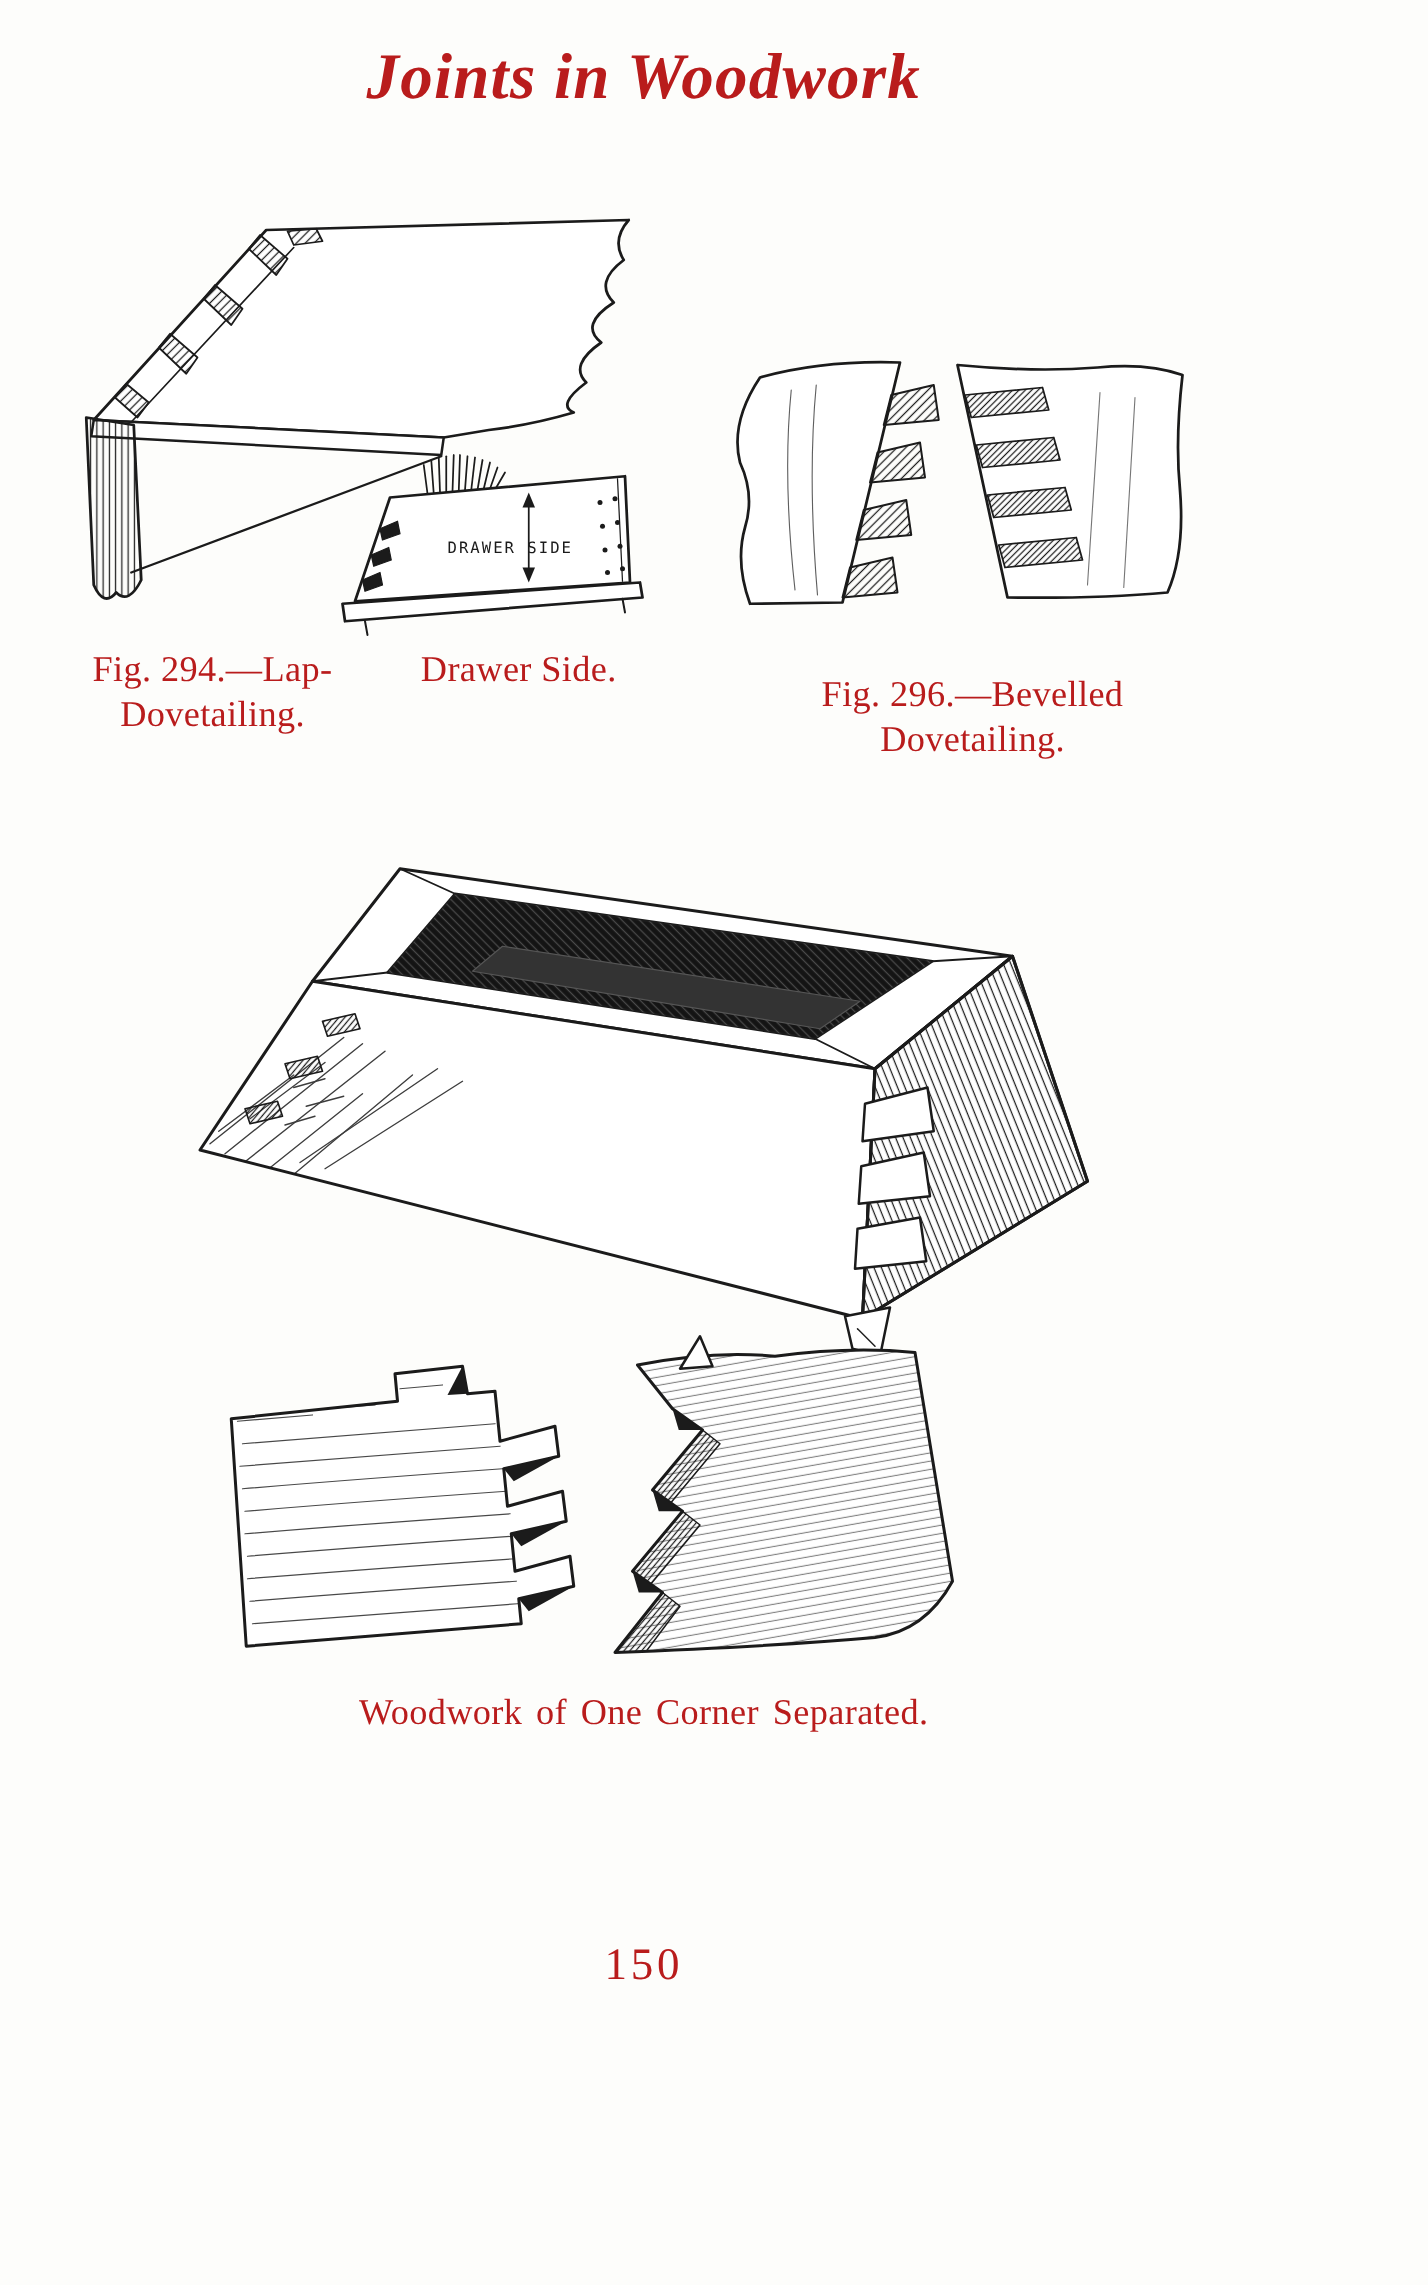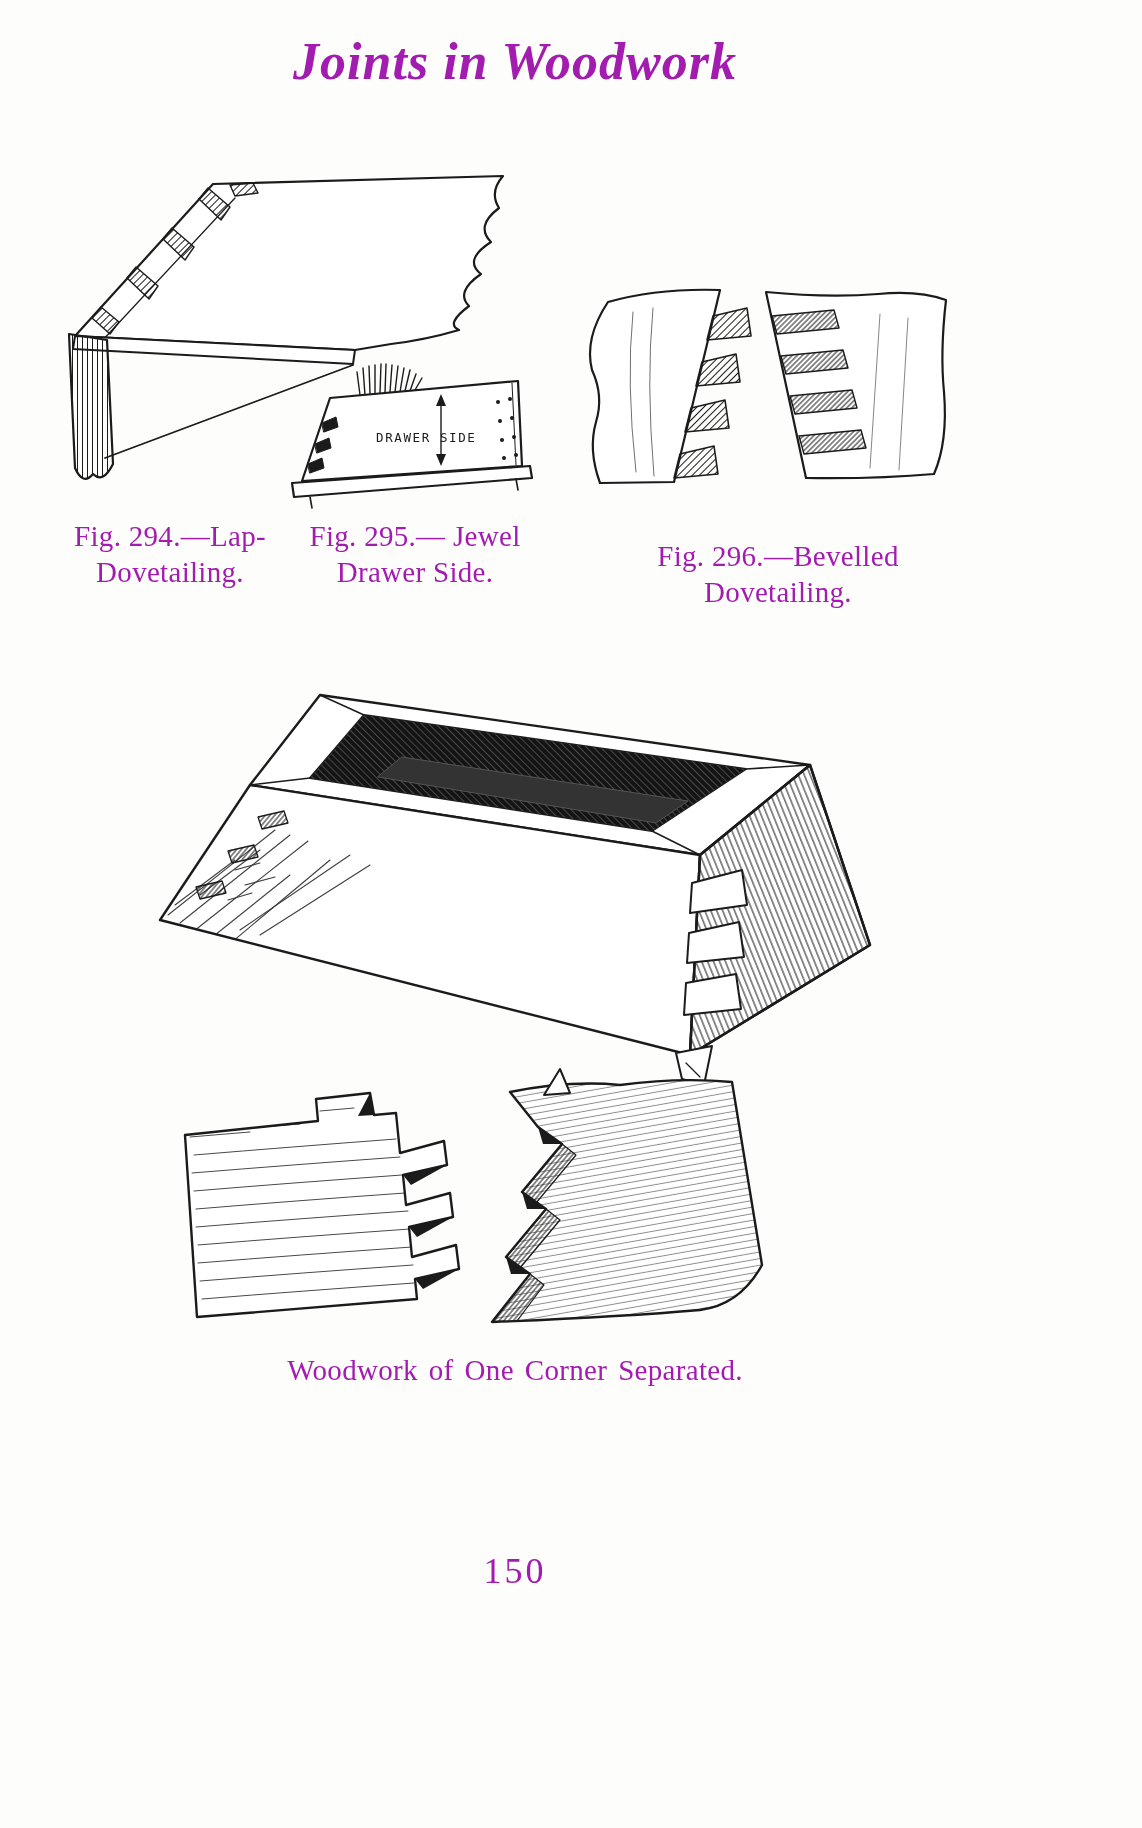--- a/index.html
+++ b/index.html
@@ -1,20 +1,20 @@
 <!DOCTYPE html>
 <html><head>
 <meta charset="utf-8">
 <style>
   * { margin:0; padding:0; box-sizing:border-box; }
   html,body { width:1142px; height:1828px; }
   body { font-family:"Liberation Serif", serif; }
   .page {
     position:relative; width:1142px; height:1828px;
-    background:#fdfdfb; color:#a21caf; overflow:hidden;
+    background:#fdfdfb; color:#b91c1c; overflow:hidden;
   }
   .title {
     position:absolute; top:32px; left:0; width:1030px;
     text-align:center; font-style:italic; font-weight:bold;
     font-size:52px; letter-spacing:1px;
     font-family:"Liberation Serif", serif;
   }
   .fig { position:absolute; }
   .fig svg { display:block; }
   .caption {
@@ -64,21 +64,21 @@
           <path d="M175,17 L198,15 L203,25 L180,28 Z" fill="url(#p294d)"></path>
           <path d="M144,31 L153,20 L175,39 L166,52 Z" fill="url(#p294d)"></path>
           <path d="M108,71 L117,60 L139,79 L130,92 Z" fill="url(#p294d)"></path>
           <path d="M72,110 L81,99 L103,118 L94,131 Z" fill="url(#p294d)"></path>
           <path d="M37,150 L46,139 L64,154 L55,166 Z" fill="url(#p294d)"></path>
         </g>
       </g>
     </svg>
   </div>
 
-  <div class="fig" style="left:288px; top:350px;text-decoration:underline;">
+  <div class="fig" style="left:270px; top:350px;text-decoration:underline;">
     <svg width="267" height="166" viewBox="0 0 267 166">
       <g stroke="#1b1b1b" stroke-linejoin="round" stroke-linecap="round">
 
         <g stroke-width="1.4">
           <line x1="72" y1="45" x2="69" y2="22"></line>
             <line x1="77" y1="45" x2="75" y2="18"></line>
           <line x1="82" y1="44" x2="81" y2="16"></line>
             <line x1="87" y1="44" x2="87" y2="15"></line>
           <line x1="92" y1="43" x2="93" y2="14"></line>
             <line x1="97" y1="43" x2="98" y2="14"></line>
@@ -157,21 +157,20 @@
         </g>
       </g>
     </svg>
   </div>
 
   <div class="caption" style="left:40px; top:518px; width:260px;text-align:center;">
     <span class="cap-line">Fig. 294.—Lap-</span>
     <span class="cap-line">Dovetailing.</span>
   </div>
   <div class="caption" style="left:285px; top:518px; width:260px;">
-    <span class="cap-line">Fig. 295.— Jewel</span>
     <span class="cap-line">Drawer Side.</span>
   </div>
   <div class="caption" style="left:608px; top:518px; width:340px;margin-top:20px;">
     <span class="cap-line">Fig. 296.—Bevelled</span>
     <span class="cap-line">Dovetailing.</span>
   </div>
 
   <div class="fig" style="left:140px; top:665px;">
     <svg width="770" height="685" viewBox="0 0 770 685">
       <defs>

